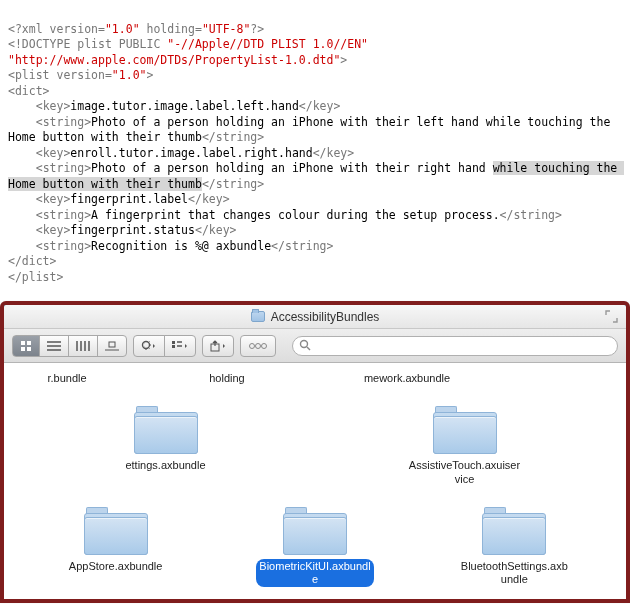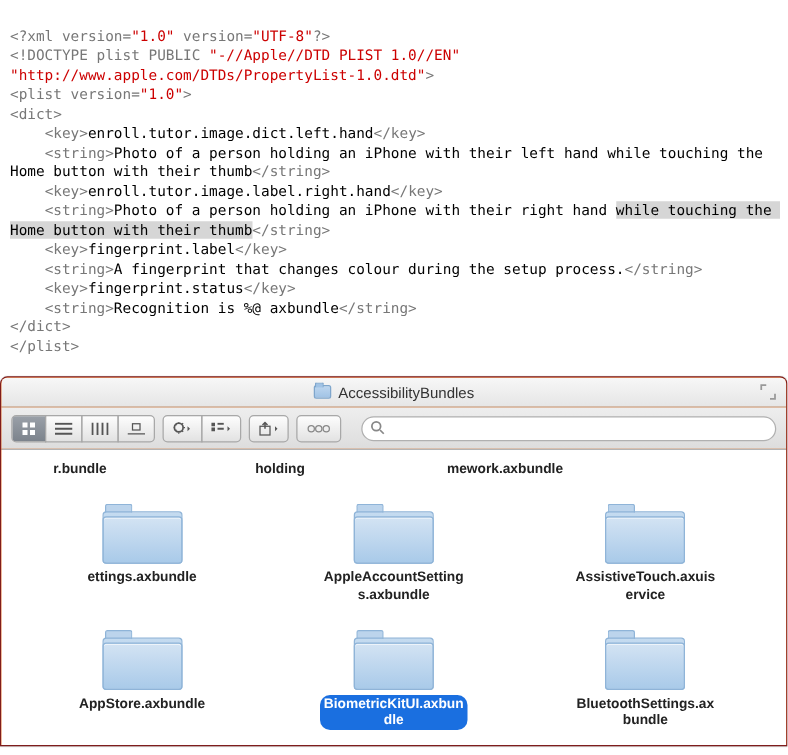--- a/index.html
+++ b/index.html
@@ -5,65 +5,65 @@
   * { box-sizing: border-box; margin: 0; padding: 0; }
   body { width: 630px; height: 604px; background: #fff; font-family: "Helvetica Neue", Arial, sans-serif; overflow: hidden; }
   
   
   .code-area { padding: 6px 8px 10px 8px; font-family: Menlo, Monaco, Consolas, monospace; font-size: 11.5px; line-height: 1.35; white-space: pre-wrap; word-break: break-word; }
   .tag { color: #777; }
   .str { color: #c00; }
   .hl { background: #d6d6d6; }
   
   
-  .finder { margin-top: 6px; border: 1px solid #7f1d1d; border-radius: 6px 6px 0 0; overflow: hidden; background: #f97316; box-shadow: 0 0 1px rgba(0,0,0,.2); }
+  .finder { margin-top: 6px; border: 4px solid #7f1d1d; border-radius: 6px 6px 0 0; overflow: hidden; background: #0369a1; box-shadow: 0 0 1px rgba(0,0,0,.2); }
   .titlebar { height: 24px; background: linear-gradient(#f7f7f7,#e6e6e6); border-bottom: 1px solid #c8c8c8; display: flex; align-items: center; justify-content: center; position: relative; font-size: 12px; color: #333; }
   .titlebar .folder-icon-mini { width: 14px; height: 11px; background: linear-gradient(#bdd6ef,#a1c3e5); border: 1px solid #7fa6cc; border-radius: 2px; margin-right: 6px; position: relative; }
   .titlebar .folder-icon-mini::before { content:""; position:absolute; top:-3px; left:0; width:5px; height:3px; background:#a1c3e5; border:1px solid #7fa6cc; border-bottom:none; border-radius:1px 1px 0 0; }
   .titlebar .fullscreen { position: absolute; right: 8px; top: 5px; width: 13px; height: 13px; color: #888; }
   
   .toolbar { height: 34px; background: linear-gradient(#eee,#ddd); border-bottom: 1px solid #b4b4b4; display: flex; align-items: center; padding: 0 8px; gap: 6px; }
   .tbgroup { display: flex; }
   .tbtn { height: 22px; background: linear-gradient(#fdfdfd,#e2e2e2); border: 1px solid #a8a8a8; display: flex; align-items: center; justify-content: center; font-size: 11px; color: #444; padding: 0 7px; }
   .tbgroup .tbtn { border-radius: 0; margin-left: -1px; }
   .tbgroup .tbtn:first-child { border-radius: 4px 0 0 4px; margin-left:0; }
   .tbgroup .tbtn:last-child { border-radius: 0 4px 4px 0; }
   .tbtn.single { border-radius: 4px; }
   .tbtn.icon4 { background: linear-gradient(#9aa0a8,#7c838c); color:#fff; }
   .search { flex:1; margin-left: 10px; }
   .search input { width: 100%; height: 20px; border-radius: 10px; border:1px solid #b0b0b0; padding: 0 8px 0 24px; font-size: 11px; background: #fff; }
   .search { position: relative; }
   .search .mag { position:absolute; left:7px; top:3px; color:#888; font-size:12px; }
   
   .icon-grid { background: #fff; padding: 8px 12px; text-align: center; }
-  .row { display: flex; justify-content: space-around; margin-bottom: 4px; font-weight: bold; }
+  .row { display: flex; justify-content: space-around; margin-bottom: 4px; }
   .item { width: 120px; display:flex; flex-direction:column; align-items:center; }
   .folder { width: 64px; height: 50px; position: relative; margin-bottom: 4px; }
   .folder .back { position:absolute; bottom:0; width:64px; height:42px; background: linear-gradient(#c5dbf0,#a6c8e8); border-radius: 3px; border:1px solid #8fb4d8; }
   .folder .tab { position:absolute; top:2px; left:2px; width:22px; height:8px; background:#bcd4ec; border:1px solid #8fb4d8; border-bottom:none; border-radius:2px 2px 0 0; }
   .folder .front { position:absolute; bottom:0; width:64px; height:38px; background: linear-gradient(#d3e3f3,#a9cae9); border-radius: 3px; border:1px solid #8fb4d8; box-shadow: inset 0 1px 0 rgba(255,255,255,.6); }
   .item .label { font-size: 11px; color: #222; line-height: 1.2; max-width: 118px; word-break: break-word; padding: 1px 3px; border-radius: 8px; }
   .item.selected .sel-bg { position:absolute; inset:-6px -6px 6px -6px; background:#dcdcdc; border-radius:4px; z-index:-1; }
   .item.selected .folder-wrap { position:relative; }
   .item.selected .label { background:#1a6fe0; color:#fff; }
   .plugin-icon { width:58px; height:50px; border:1px solid #ccc; border-radius:6px; background:linear-gradient(#fafafa,#e7e7e7); position:relative; margin-bottom:4px; }
   .plugin-icon::before { content:""; position:absolute; left:8px; top:8px; width:20px; height:20px; border:3px solid #d0d0d0; border-radius:50%; }
   .plugin-icon::after { content:""; position:absolute; right:6px; bottom:6px; width:22px; height:22px; border:3px solid #d0d0d0; border-radius:50%; }
   
   svg { display:block; }
 </style>
 </head>
 <body>
 
 <div class="code-area">
-<span class="tag">&lt;?xml version=</span><span class="str">"1.0"</span><span class="tag"> version=</span><span class="str">"UTF-8"</span><span class="tag">?&gt;</span>
+<span class="tag">&lt;?xml version=</span><span class="str">"1.0"</span><span class="tag"> holding=</span><span class="str">"UTF-8"</span><span class="tag">?&gt;</span>
 <span class="tag">&lt;!DOCTYPE plist PUBLIC </span><span class="str">"-//Apple//DTD PLIST 1.0//EN" "http://www.apple.com/DTDs/PropertyList-1.0.dtd"</span><span class="tag">&gt;</span>
 <span class="tag">&lt;plist version=</span><span class="str">"1.0"</span><span class="tag">&gt;</span>
 <span class="tag">&lt;dict&gt;</span>
-    <span class="tag">&lt;key&gt;</span><span>enroll.tutor.image.dict.left.hand</span><span class="tag">&lt;/key&gt;</span>
+    <span class="tag">&lt;key&gt;</span><span>image.tutor.image.label.left.hand</span><span class="tag">&lt;/key&gt;</span>
     <span class="tag">&lt;string&gt;</span><span>Photo of a person holding an iPhone with their left hand while touching the Home button with their thumb</span><span class="tag">&lt;/string&gt;</span>
     <span class="tag">&lt;key&gt;</span><span>enroll.tutor.image.label.right.hand</span><span class="tag">&lt;/key&gt;</span>
     <span class="tag">&lt;string&gt;</span><span>Photo of a person holding an iPhone with their right hand </span><span class="hl">while touching the Home button with their thumb</span><span class="tag">&lt;/string&gt;</span>
     <span class="tag">&lt;key&gt;</span><span>fingerprint.label</span><span class="tag">&lt;/key&gt;</span>
     <span class="tag">&lt;string&gt;</span><span>A fingerprint that changes colour during the setup process.</span><span class="tag">&lt;/string&gt;</span>
     <span class="tag">&lt;key&gt;</span><span>fingerprint.status</span><span class="tag">&lt;/key&gt;</span>
     <span class="tag">&lt;string&gt;</span><span>Recognition is %@ axbundle</span><span class="tag">&lt;/string&gt;</span>
 <span class="tag">&lt;/dict&gt;</span>
 <span class="tag">&lt;/plist&gt;</span>
 </div>
@@ -169,28 +169,20 @@
             <div class="front"></div>
           </div>
         <span class="label">ettings.axbundle</span>
       </div>
       <div class="item">
         <div class="folder">
             <div class="tab"></div>
             <div class="back"></div>
             <div class="front"></div>
           </div>
-        <span class="label">AppleAccountSettings.axbundle</span>
-      </div>
-      <div class="item">
-        <div class="folder">
-            <div class="tab"></div>
-            <div class="back"></div>
-            <div class="front"></div>
-          </div>
         <span class="label">AssistiveTouch.axuiservice</span>
       </div>
     </div>
 
     <div class="row" style="margin-top:18px;">
       <div class="item">
         <div class="folder">
             <div class="tab"></div>
             <div class="back"></div>
             <div class="front"></div>

